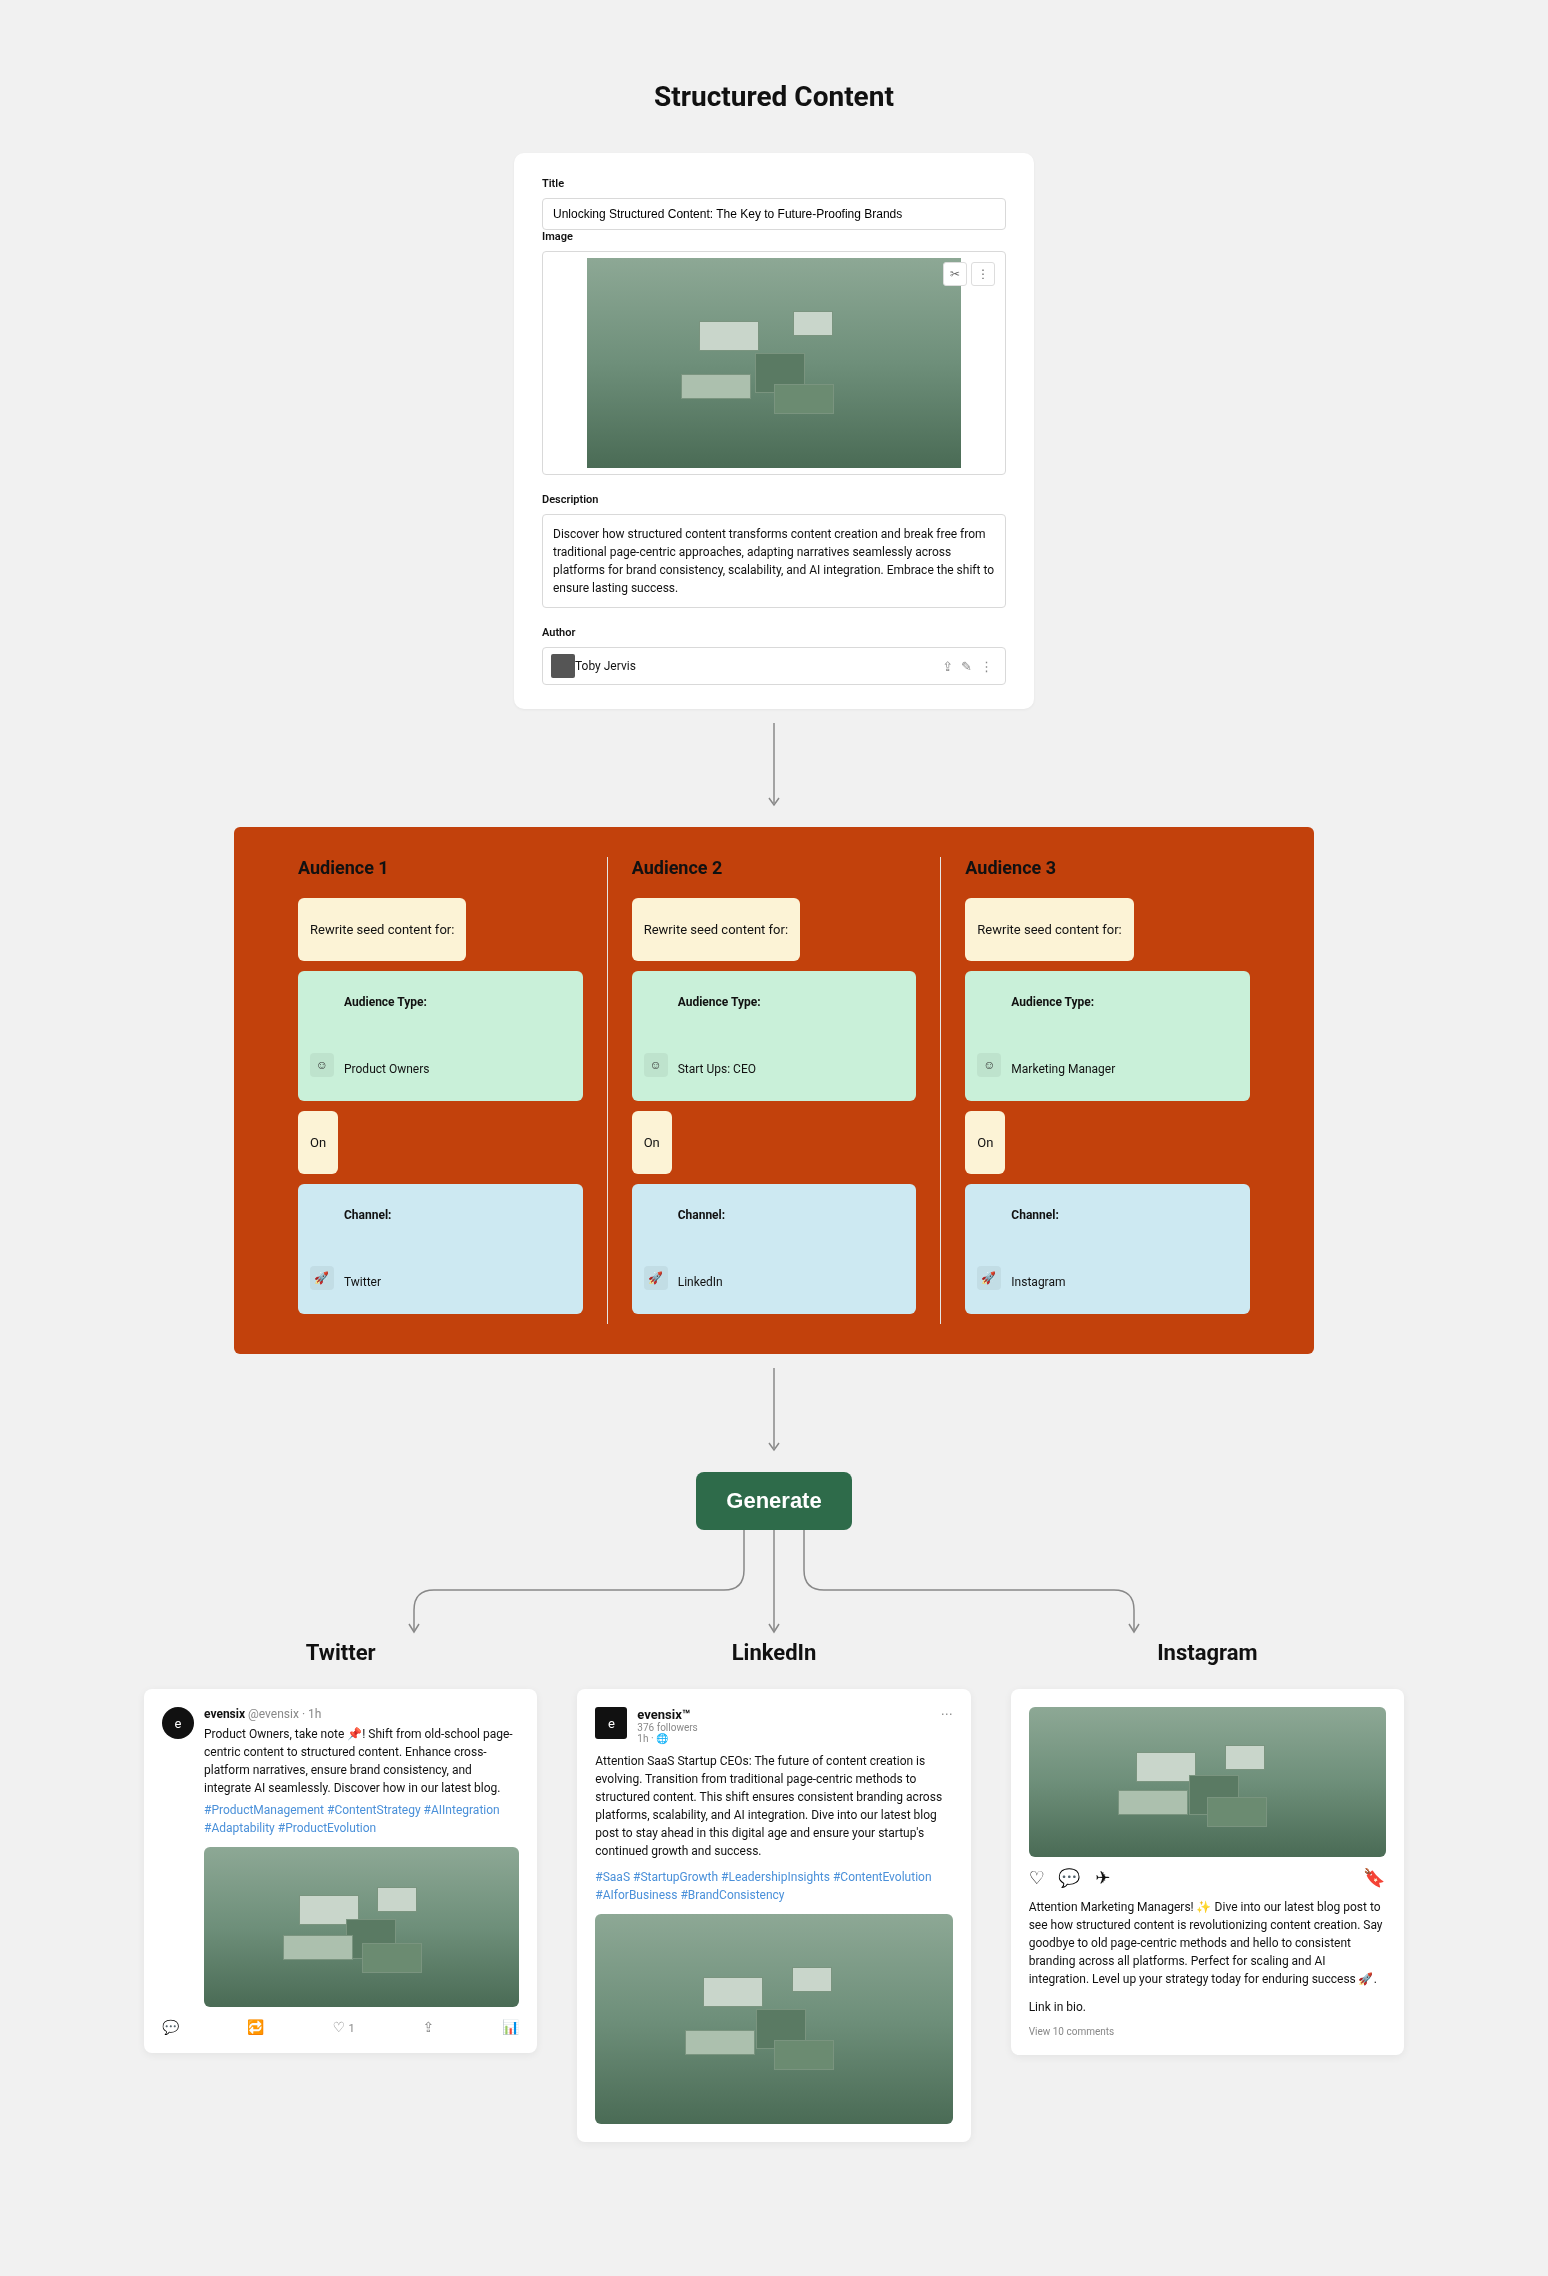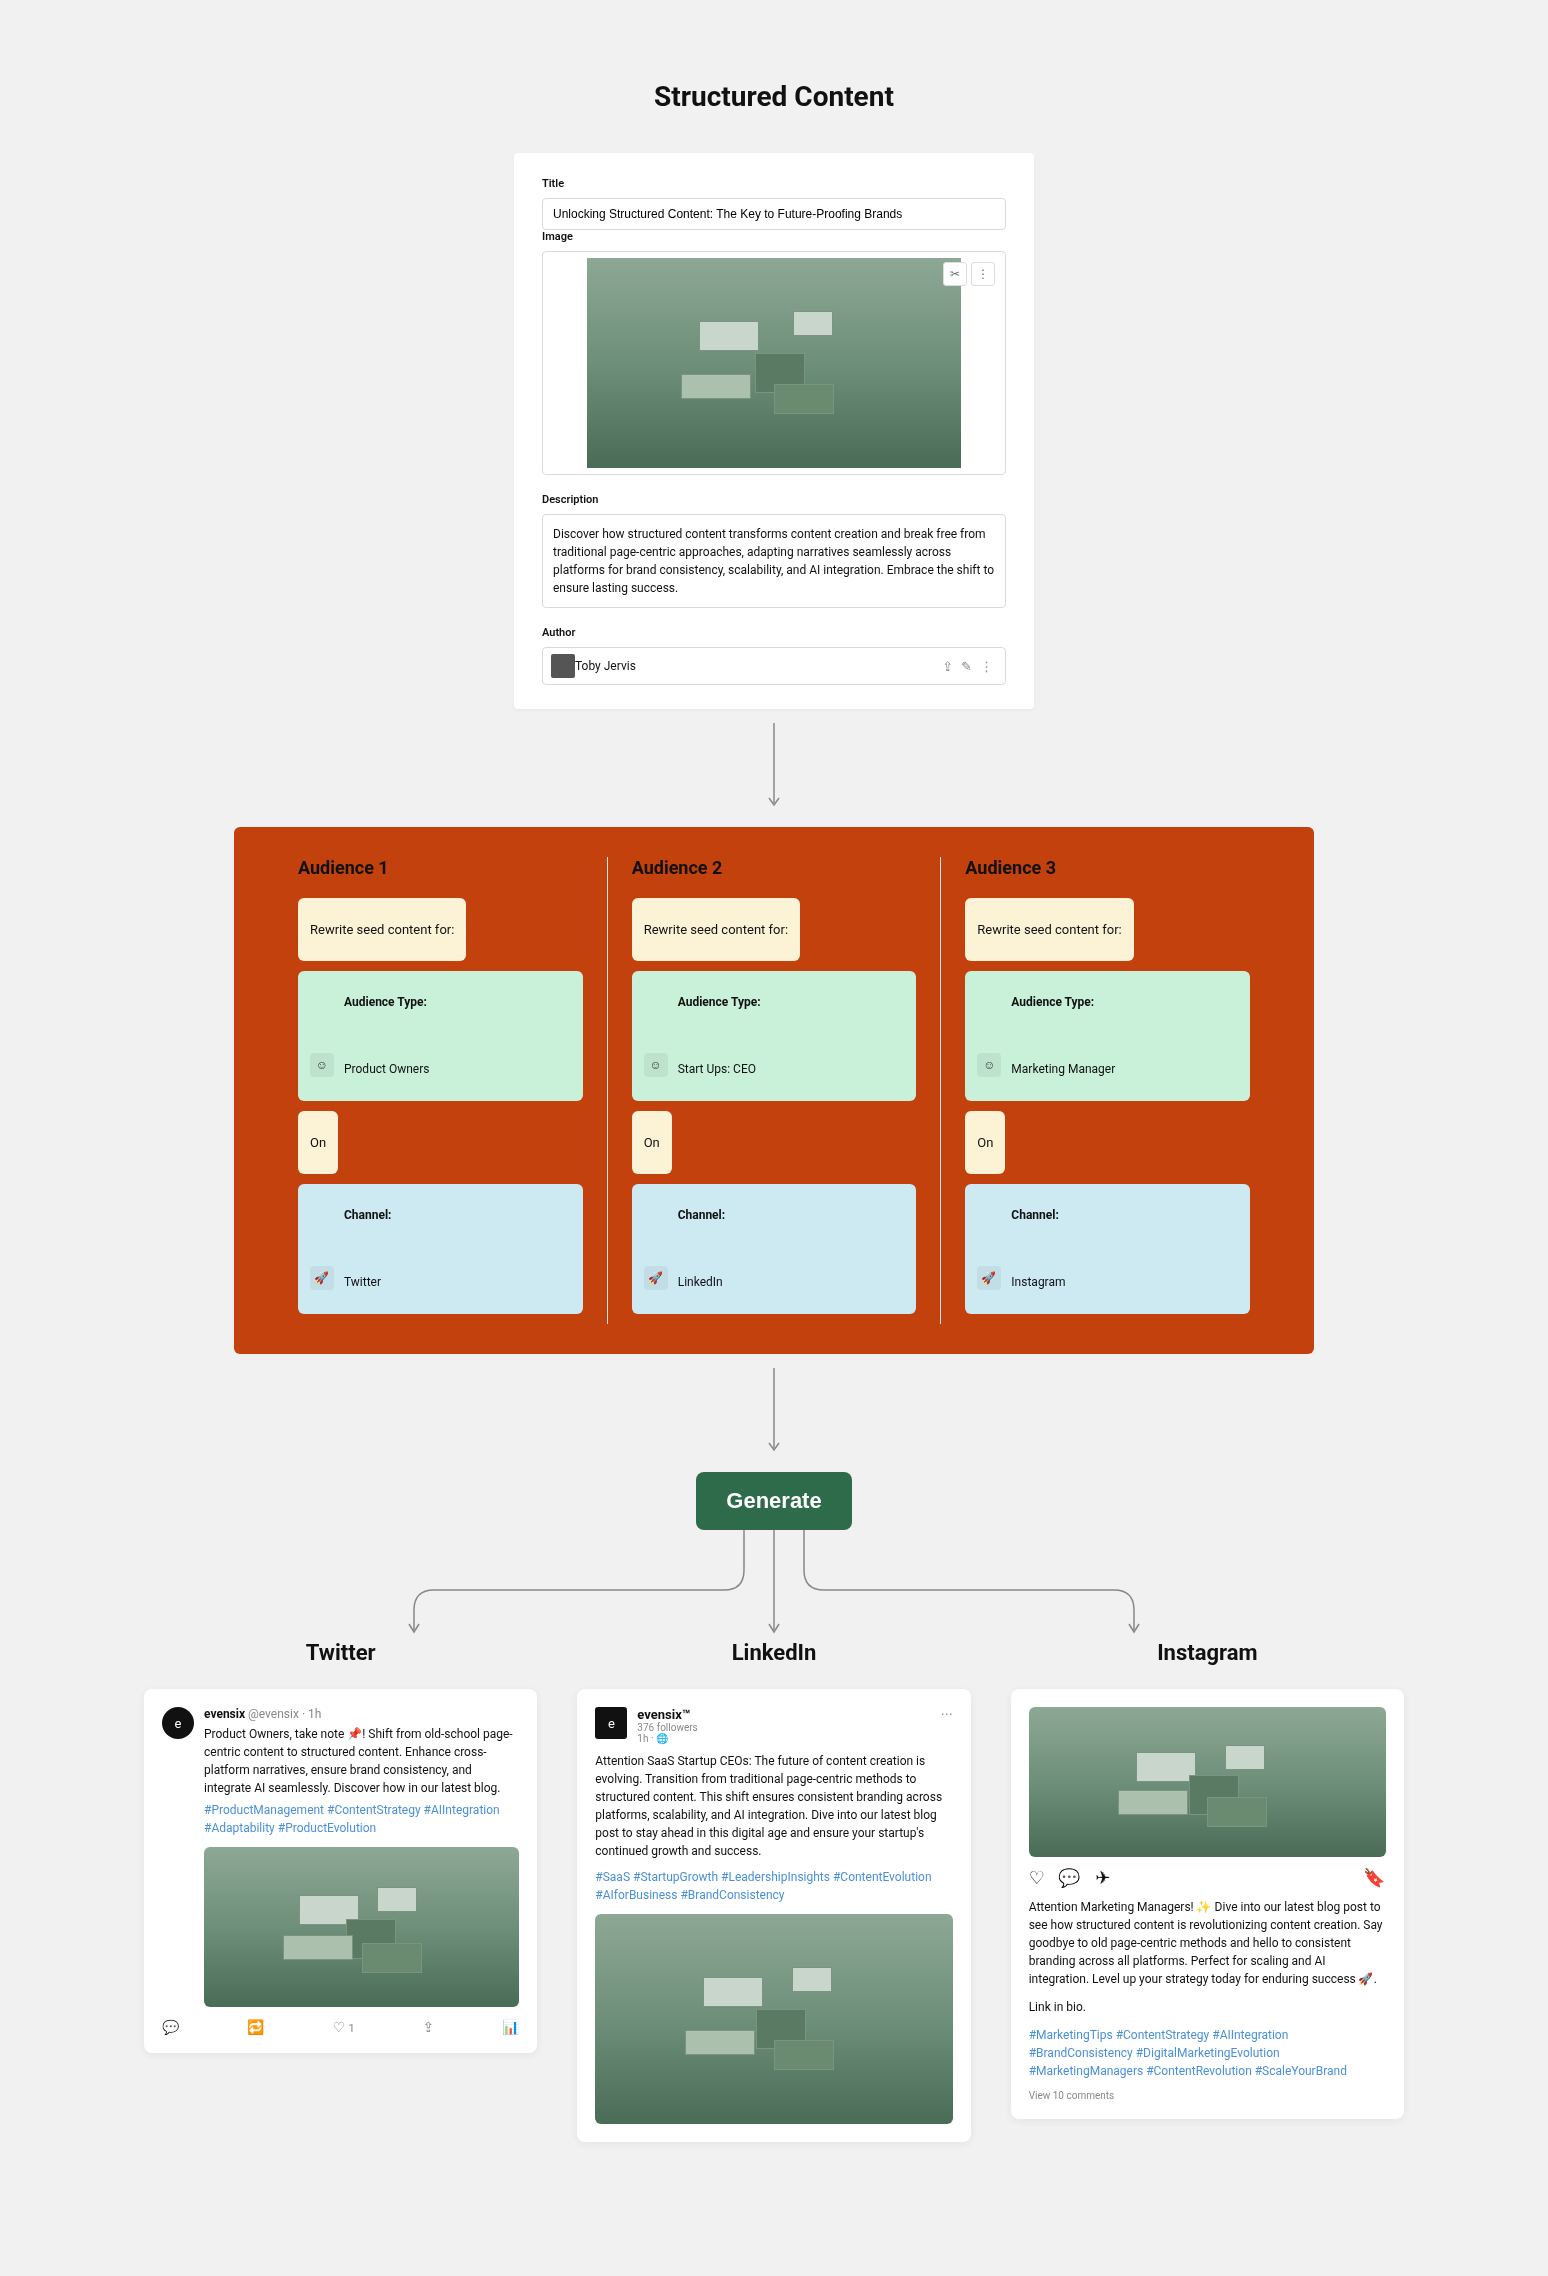--- a/index.html
+++ b/index.html
@@ -10,21 +10,21 @@
   width: 1548px;
   padding: 80px 0 120px;
 }
 .wrap { width: 100%; display: flex; flex-direction: column; align-items: center; }
 .h1 { font-size: 28px; font-weight: 700; margin-bottom: 40px; }
 
 
 .editor-card {
   width: 520px;
   background: #fff;
-  border-radius: 4px;
+  border-radius: 10px;
   padding: 24px 28px;
   box-shadow: 0 1px 3px rgba(0,0,0,0.05);
 }
 .field-label { font-size: 11px; font-weight: 600; margin-bottom: 8px; }
 .field-input {
   width: 100%;
   border: 1px solid #d9d9d9;
   border-radius: 4px;
   padding: 8px 10px;
   font-size: 12px;
@@ -383,20 +383,19 @@
             </div>
         </div>
         <div class="ig-actions">
           <span>♡</span>
           <span>💬</span>
           <span>✈</span>
           <span class="save">🔖</span>
         </div>
         <div class="ig-body">Attention Marketing Managers! ✨ Dive into our latest blog post to see how structured content is revolutionizing content creation. Say goodbye to old page-centric methods and hello to consistent branding across all platforms. Perfect for scaling and AI integration. Level up your strategy today for enduring success 🚀.</div>
         <div class="ig-body">Link in bio.</div>
-        <div class="ig-body hash">#MarketingTips #ContentStrategy #AIIntegration #BrandConsistency #DigitalMarketingEvolution #MarketingManagers #ContentRevolution #ScaleYourBrand</div>
         <div class="ig-comments">View 10 comments</div>
       </div>
     </div>
 
   </div>
 
 </div>
 
 </body></html>

